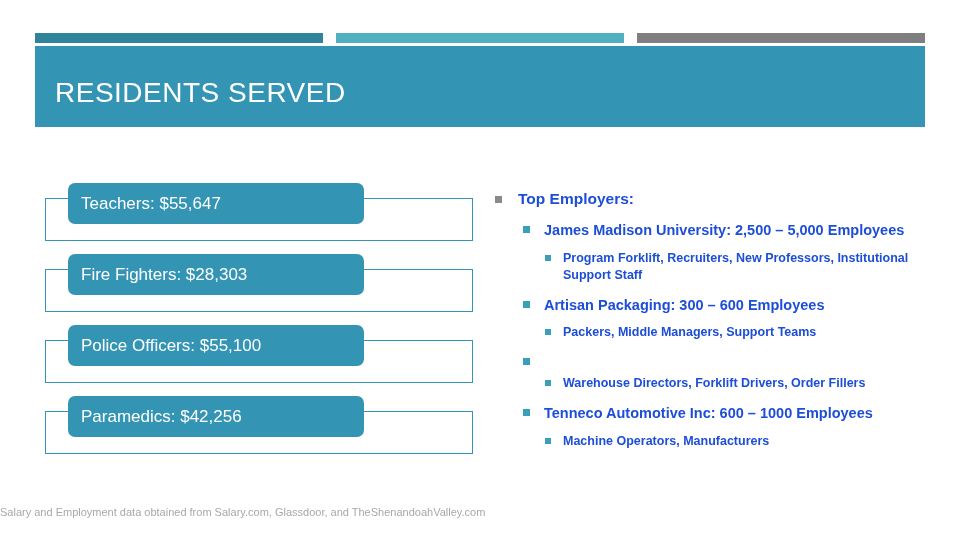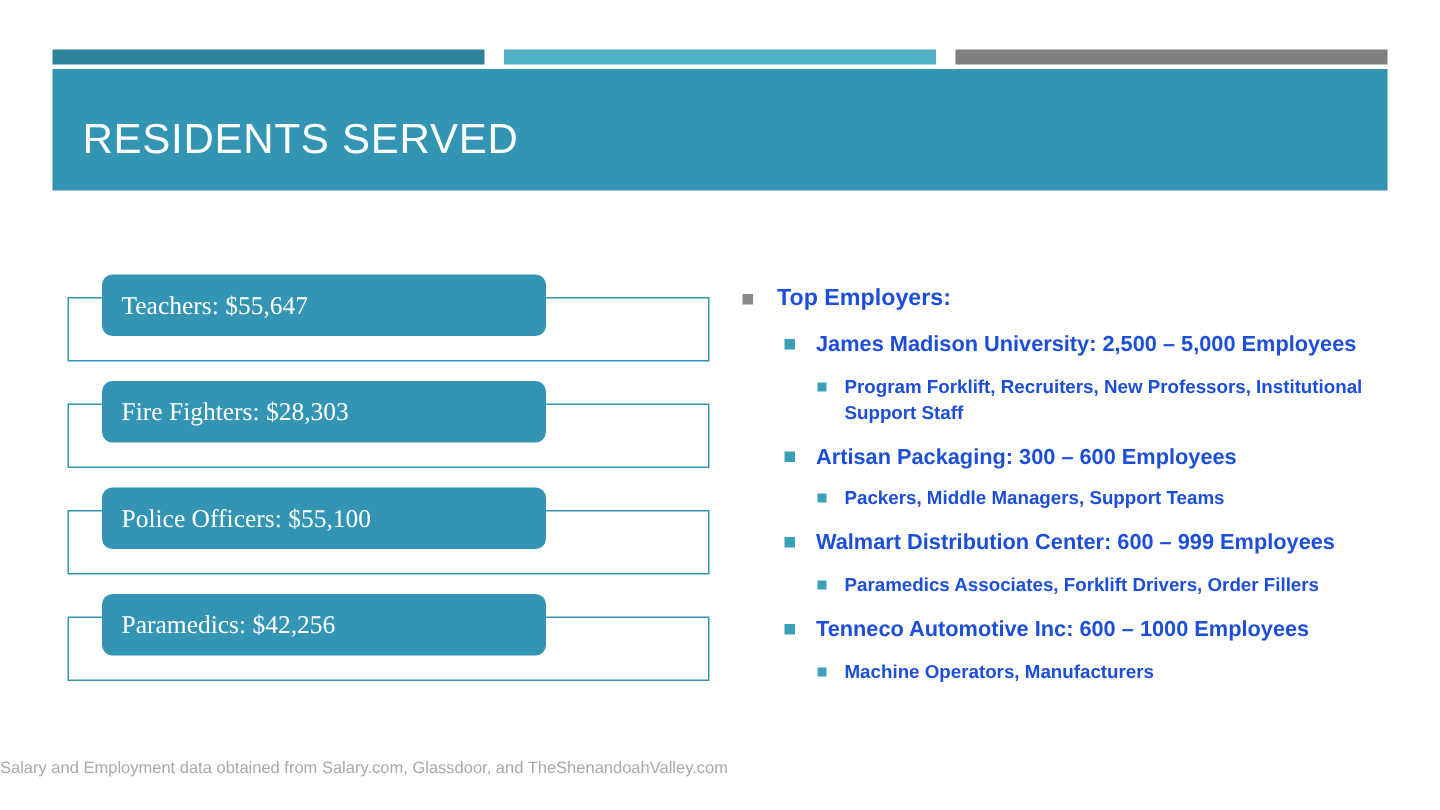--- a/index.html
+++ b/index.html
@@ -32,21 +32,21 @@
   .header h1 {
     position: absolute; left: 20px; bottom: 18px;
     color: #ffffff;
     font-size: 28px;
     font-weight: 500;
     letter-spacing: 0.5px;
   }
 
   
   .salaries { position: absolute; left: 45px; top: 183px; width: 428px; }
-  .salary-item { position: relative; height: 58px; margin-bottom: 13px; font-family: Liberation Serif, serif; }
+  .salary-item { position: relative; height: 58px; margin-bottom: 13px; }
   .outline-box {
     position: absolute; left: 0; top: 15px;
     width: 428px; height: 43px;
     background: #ffffff;
     border: 1.5px solid #3494b4;
   }
   .fill-box {
     position: absolute; left: 23px; top: 0;
     width: 296px; height: 41px;
     background: #3494b4;
@@ -143,25 +143,24 @@
       <span class="bullet"></span>
       <span class="txt">Artisan Packaging: 300 – 600 Employees</span>
     </div>
     <div class="emp-line l3">
       <span class="bullet"></span>
       <span class="txt">Packers, Middle Managers, Support Teams</span>
     </div>
 
     <div class="emp-line l2">
       <span class="bullet"></span>
-      <span class="txt">Walmart Distribution Center: 600 – 999 Employees</span>
     </div>
     <div class="emp-line l3">
       <span class="bullet"></span>
-      <span class="txt">Paramedics Associates, Forklift Drivers, Order Fillers</span>
+      <span class="txt">Warehouse Directors, Forklift Drivers, Order Fillers</span>
     </div>
 
     <div class="emp-line l2">
       <span class="bullet"></span>
       <span class="txt">Tenneco Automotive Inc: 600 – 1000 Employees</span>
     </div>
     <div class="emp-line l3">
       <span class="bullet"></span>
       <span class="txt">Machine Operators, Manufacturers</span>
     </div>

